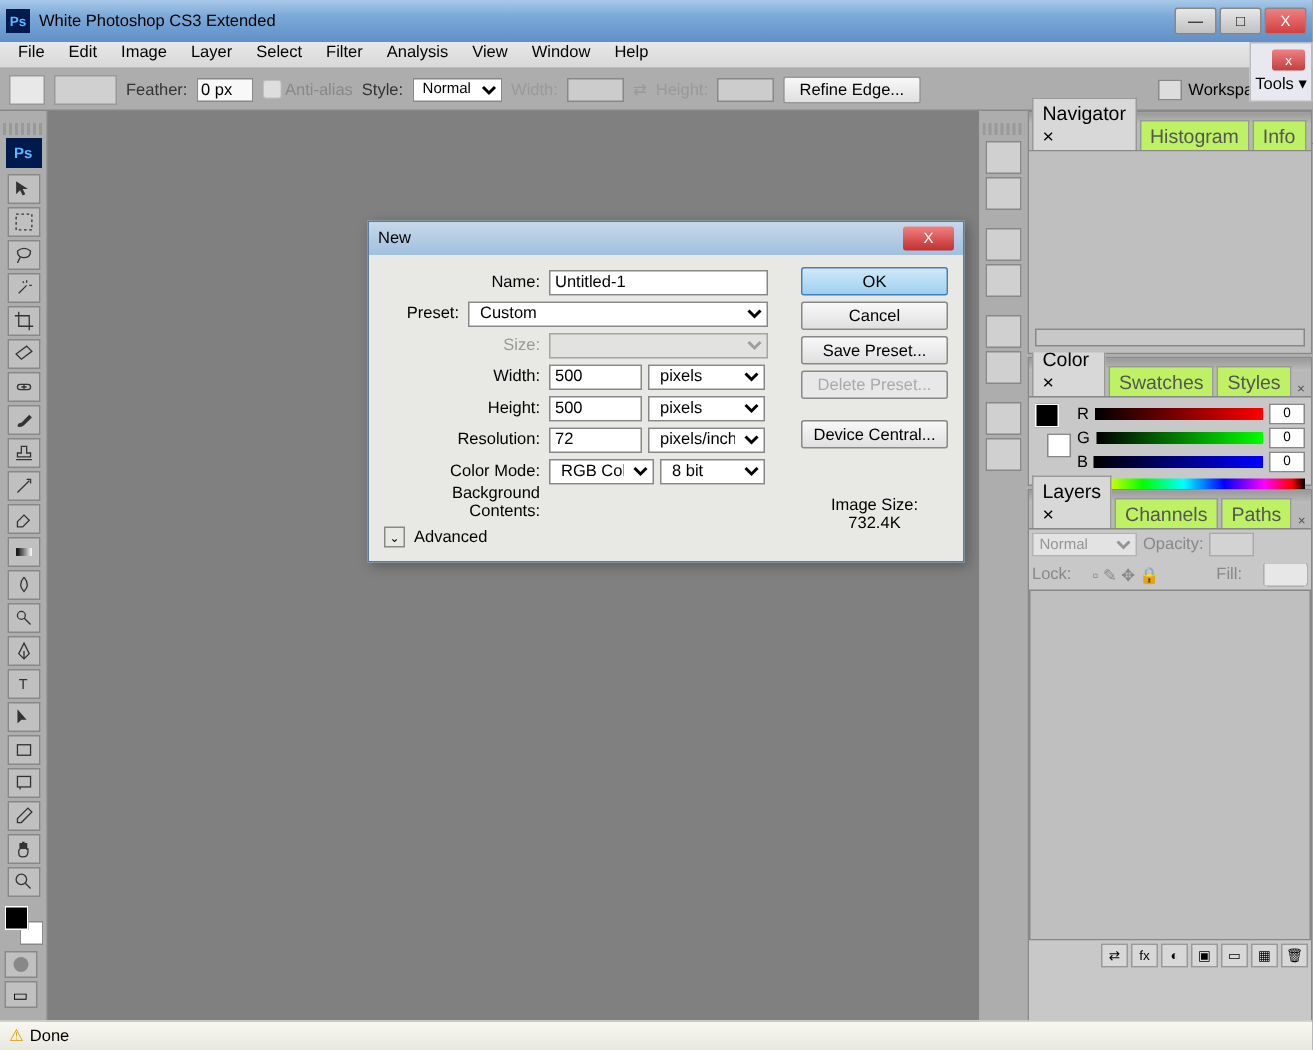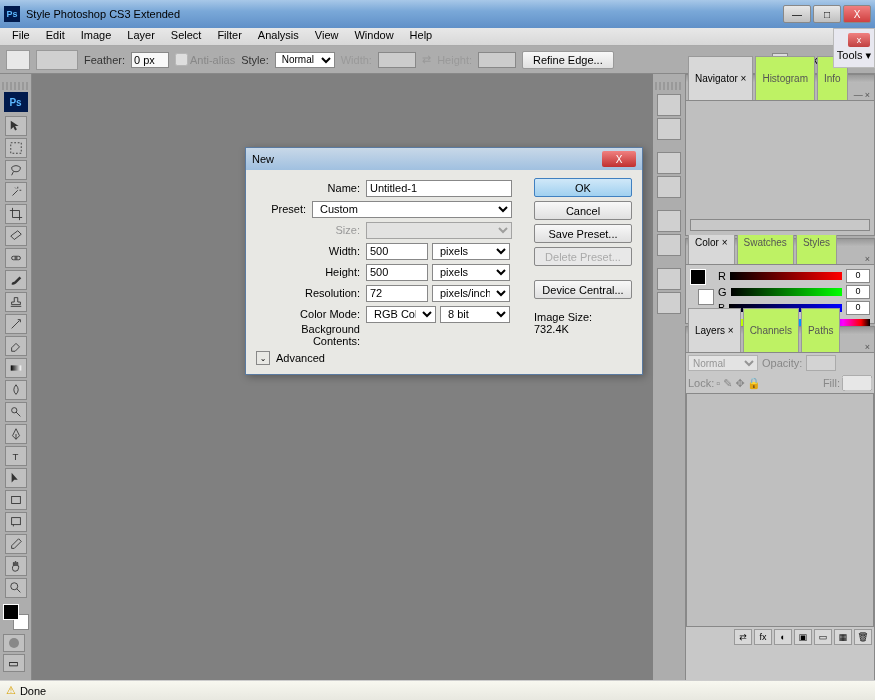--- a/index.html
+++ b/index.html
@@ -47,40 +47,40 @@
 
 .panels-col { width: 190px; display: flex; flex-direction: column; background: #adadad; }
 .dockstrip { width: 32px; background: #adadad; display: flex; flex-direction: column; align-items: center; padding-top: 8px; gap: 2px; }
 .dock-icon { width: 24px; height: 22px; background: #d0d0d0; border: 1px solid #888; cursor: pointer; }
 .dock-sep { height: 8px; }
 
 .rightside { display: flex; height: 100%; }
 .panel { background: #c8c8c8; border: 1px solid #888; margin-bottom: 2px; }
 .panel-header { height: 8px; background: linear-gradient(#999,#bbb); }
 .panel-tabs { height: 18px; background: #b8b8b8; display: flex; align-items: flex-end; border-bottom: 1px solid #888; }
-.panel-tab { padding: 16px 6px; font-size: 10px; background: #d8d8d8; border: 1px solid #999; border-bottom: none; margin-left: 2px; cursor: pointer; margin-top: 37px; }
+.panel-tab { padding: 2px 6px; font-size: 13px; background: #d8d8d8; border: 1px solid #999; border-bottom: none; margin-left: 2px; cursor: pointer; margin-top: 37px; }
 .panel-tab.inactive { background: #bef264; color: #555; }
 .panel-ctrl { margin-left: auto; padding: 0 4px; display: flex; gap: 2px; }
 .panel-ctrl span { cursor: pointer; font-size: 9px; color: #555; }
 .panel-body { padding: 4px; }
 .nav-body { height: 134px; background: #bfbfbf; position: relative; }
 .nav-slider { position: absolute; bottom: 4px; left: 4px; right: 4px; height: 12px; background: #c8c8c8; border: 1px solid #888; }
 .color-body { height: 58px; }
 .color-row { display: flex; align-items: center; height: 14px; margin-bottom: 2px; }
 .color-fg { width: 24px; height: 36px; position: relative; float: left; margin-right: 4px; }
 .color-fg .fg { width:16px;height:16px;background:#000;border:1px solid #fff;position:absolute;top:0;left:0;z-index:2;}
 .color-fg .bg { width:16px;height:16px;background:#fff;border:1px solid #888;position:absolute;bottom:0;right:0;}
 .slider-track { flex: 1; height: 8px; background: linear-gradient(90deg,#000,#f00); margin: 0 4px; }
 .slider-track.g { background: linear-gradient(90deg,#000,#0f0); }
 .slider-track.b { background: linear-gradient(90deg,#000,#00f); }
 .slider-val { width: 24px; height: 14px; background: #fff; border: 1px solid #888; text-align: center; font-size: 9px; }
 .spectrum { height: 14px; background: linear-gradient(90deg, #fff 0%, #f00 10%, #ff0 25%, #0f0 40%, #0ff 55%, #00f 70%, #f0f 85%, #f00 95%, #000 100%); margin-top: 2px; }
 .layers-opts { display: flex; align-items: center; gap: 4px; padding: 2px; }
 .layers-opts select, .layers-opts input { height: 16px; font-size: 10px; border: 1px solid #aaa; }
-.layers-lock { display: flex; align-items: center; gap: 2px; padding: 2px; color: #888; font-size: 10px; }
+.layers-lock { display: flex; align-items: center; gap: 14px; padding: 2px; color: #888; font-size: 10px; }
 .layers-list { height: 234px; background: #bfbfbf; border: 1px solid #888; }
 .layers-footer { height: 20px; display: flex; align-items: center; justify-content: flex-end; gap: 2px; padding: 0 2px; background: #c8c8c8; }
 .lf-btn { width: 18px; height: 16px; background: #d8d8d8; border: 1px solid #999; cursor: pointer; font-size: 9px; display: flex; align-items:center; justify-content:center; }
 
 
 .dialog { position: absolute; top: 147px; left: 245px; width: 398px; height: 228px; background: #e8e8e4; border: 1px solid #5a7aa0; box-shadow: 2px 2px 8px rgba(0,0,0,0.3); }
 .dlg-title { height: 22px; background: linear-gradient(#c8d8e8,#a0c0e0); display: flex; align-items: center; padding: 0 6px; }
 .dlg-title .dlg-x { margin-left: auto; width: 34px; height: 16px; background: linear-gradient(#f08080,#c03030); color: #fff; display: flex; align-items: center; justify-content: center; border-radius: 2px; cursor: pointer; font-size: 10px; }
 .dlg-body { padding: 8px 10px; display: flex; }
 .dlg-form { flex: 1; }
@@ -91,38 +91,38 @@
 .dlg-input.wide { width: 146px; }
 .dlg-select { width: 146px; height: 17px; border: 1px solid #888; background: #fff; padding: 0 3px; font-size: 11px; }
 .dlg-select.narrow { width: 70px; }
 .dlg-select.unit { width: 78px; margin-left: 4px; }
 .dlg-adv { display: flex; align-items: center; margin-top: 6px; }
 .dlg-adv .chev { width: 14px; height: 14px; border: 1px solid #888; display: flex; align-items: center; justify-content: center; margin-right: 6px; font-size: 8px; }
 .dlg-side { width: 106px; padding-left: 8px; display: flex; flex-direction: column; gap: 4px; }
 .dlg-btn { height: 19px; background: linear-gradient(#f8f8f8,#e0e0e0); border: 1px solid #888; border-radius: 2px; cursor: pointer; font-size: 11px; }
 .dlg-btn.ok { background: linear-gradient(#d0e8f8,#a0d0f0); border-color: #4080c0; }
 .dlg-btn.disabled { color: #aaa; background: #e8e8e8; }
-.dlg-info { text-align: left; margin-top: 8px; font-size: 10px; }
+.dlg-info { text-align: center; margin-top: 28px; font-size: 10px; }
 
 .statusbar { position: absolute; bottom: 0; left: 0; right: 0; height: 20px; background: linear-gradient(#f8f8f0,#e8e8e0); border-top: 1px solid #ccc; display: flex; align-items: center; padding: 0 6px; font-size: 10px; }
 .status-left { display: flex; align-items: center; gap: 4px; }
 .status-warn { color: #d8a000; }
 .status-right { margin-left: auto; display: flex; align-items: center; gap: 8px; }
 .status-globe { width: 12px; height: 12px; border-radius: 50%; background: radial-gradient(#8cf,#06a); }
 .zoom-ico { color: #5a9; }
 
 .outer-right { position: absolute; top: 28px; right: 0; width: 42px; height: 40px; background: #e8e8f0; border: 1px solid #bbb; display: flex; align-items: center; justify-content: center; font-size: 10px; flex-direction:column; }
 .outer-close { position:absolute; top: 4px; right: 4px; width: 22px; height: 14px; background: linear-gradient(#f08080,#c04040); color:#fff; font-size:9px; display:flex; align-items:center; justify-content:center; border-radius: 2px;}
 </style>
 </head>
 <body>
 
 <div class="win-title">
   <div class="ico">Ps</div>
-  <div class="title-text">Style Photoshop CS3 Extended</div>
+  <div class="title-text">White Photoshop CS3 Extended</div>
   <div class="win-btns">
     <div class="win-btn">—</div>
     <div class="win-btn">□</div>
     <div class="win-btn close">X</div>
   </div>
 </div>
 
 <div class="menubar">
   <span>File</span>
   <span>Edit</span>

